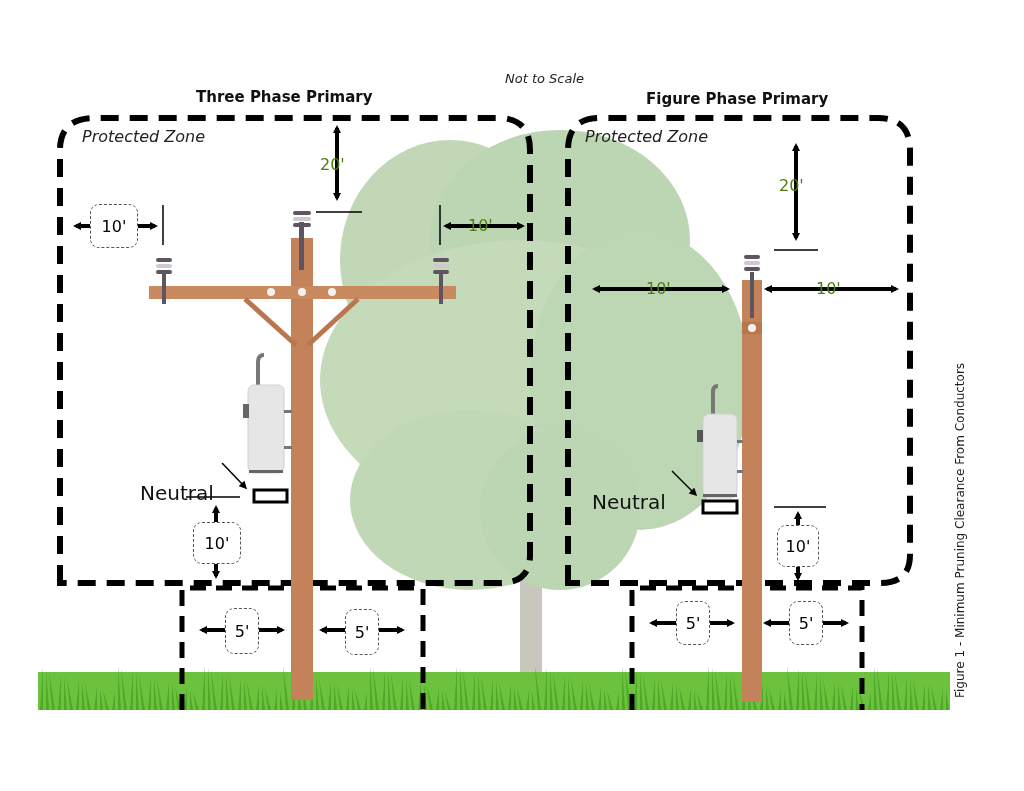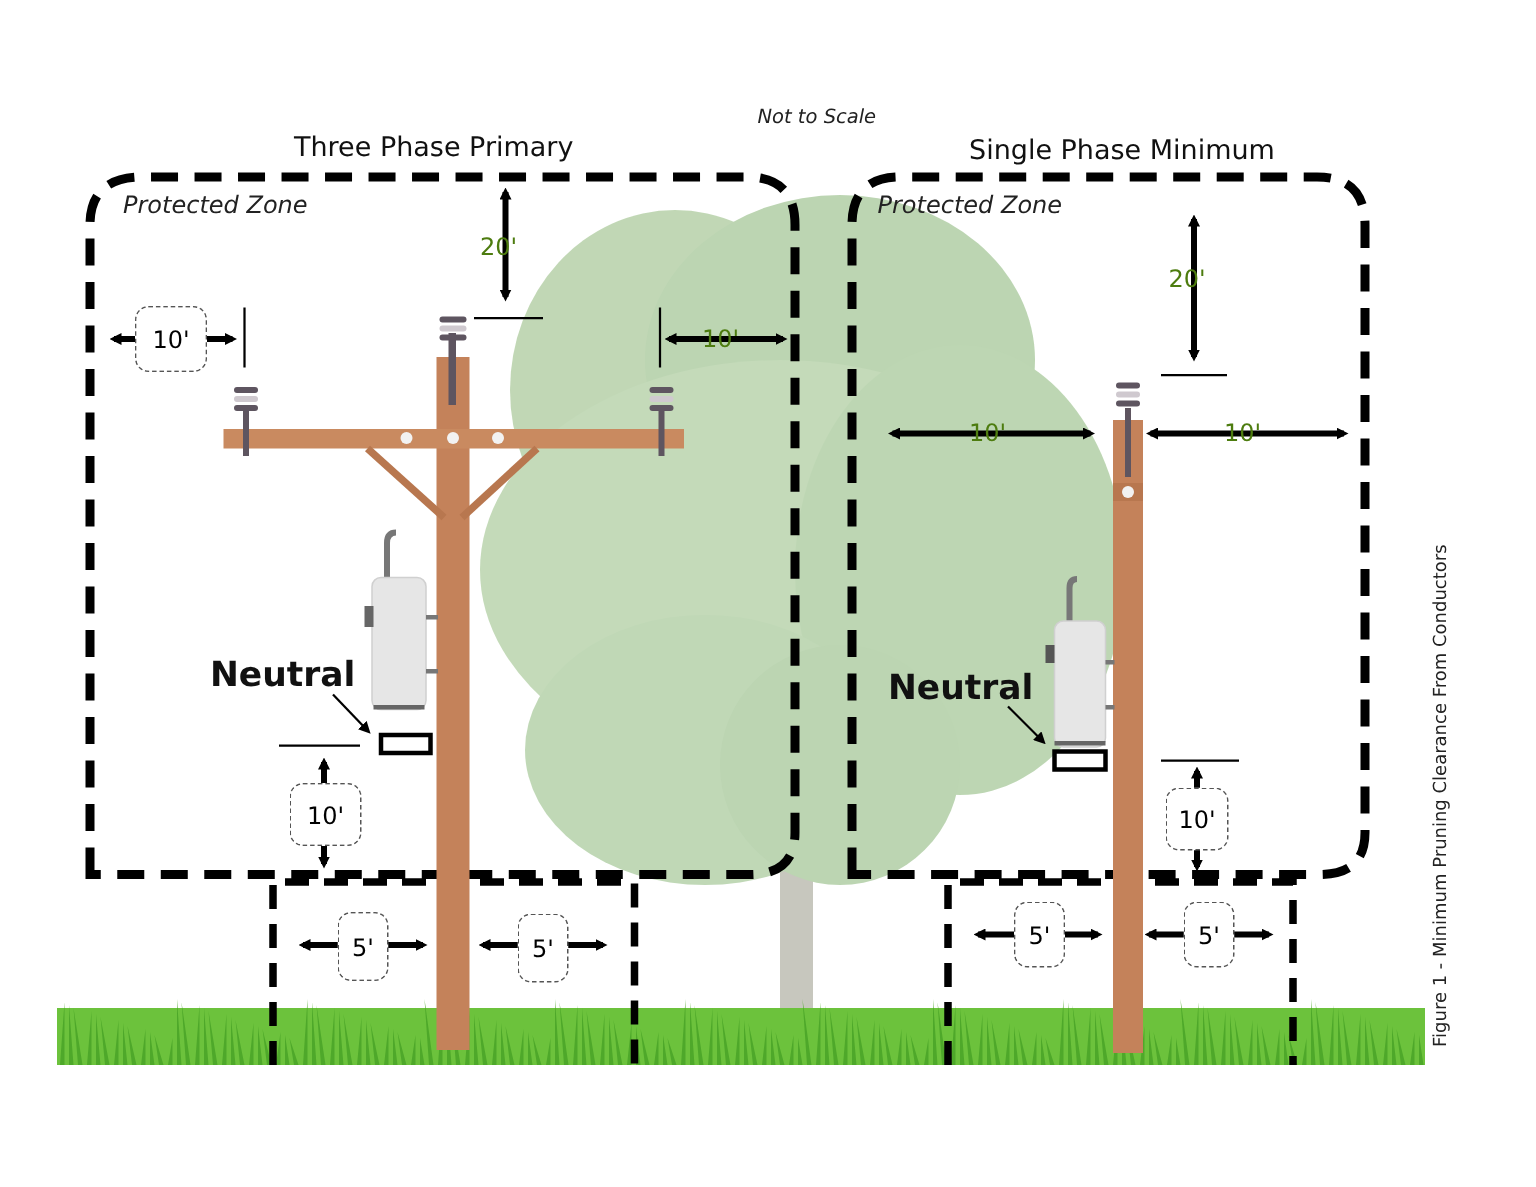--- a/index.html
+++ b/index.html
@@ -1,22 +1,22 @@
 <!DOCTYPE html>
 <html><head>
 <meta charset="utf-8">
 <style>
   html,body{margin:0;padding:0;background:#ffffff;}
   body{width:1024px;height:791px;position:relative;overflow:hidden;font-family:"DejaVu Sans",sans-serif;}
   #stage{position:absolute;left:0;top:0;width:1024px;height:791px;}
   .t{position:absolute;color:#111;white-space:nowrap;}
-  .title{font-weight:normal;font-size:18px;}
+  .title{font-weight:bold;font-size:15px;}
   .zone{font-style:italic;font-size:16px;color:#222;}
   .note{font-style:italic;font-size:13px;color:#222;}
-  .neutral{font-weight:bold;font-size:23px;}
+  .neutral{font-weight:normal;font-size:20px;margin-top:44px;}
   .dim{font-size:16px;color:#4d7c0f;}
   .dimbox{position:absolute;border:1px dashed #555;border-radius:9px;background:#fff;font-size:16px;display:flex;align-items:center;justify-content:center;}
   .caption{position:absolute;font-size:12px;color:#222;transform:rotate(-90deg);transform-origin:left top;white-space:nowrap;}
 </style>
 </head>
 <body>
 
 <div id="stage">
   <svg id="art" width="1024" height="791" viewBox="0 0 1024 791" style="position:absolute;left:0;top:0">
     <defs>
@@ -132,21 +132,21 @@
   <div class="t title" style="left:196px;top:88px;">Three Phase Primary</div>
   <div class="t zone" style="left:82px;top:127px;">Protected Zone</div>
   <div class="t neutral" style="left:140px;top:437px;">Neutral</div>
   <div class="t dim" style="left:320px;top:155px;background:transparent;">20'</div>
   <div class="dimbox" style="left:90px;top:204px;width:46px;height:42px;">10'</div>
   <div class="t dim" style="left:468px;top:216px;">10'</div>
   <div class="dimbox" style="left:193px;top:522px;width:46px;height:40px;">10'</div>
   <div class="dimbox" style="left:225px;top:608px;width:32px;height:44px;">5'</div>
   <div class="dimbox" style="left:345px;top:609px;width:32px;height:44px;">5'</div>
 
-  <div class="t title" style="left:646px;top:90px;">Single Phase Minimum</div>
+  <div class="t title" style="left:646px;top:90px;">Figure Phase Primary</div>
   <div class="t zone" style="left:585px;top:127px;">Protected Zone</div>
   <div class="t neutral" style="left:592px;top:446px;">Neutral</div>
   <div class="t dim" style="left:779px;top:176px;">20'</div>
   <div class="t dim" style="left:646px;top:279px;">10'</div>
   <div class="t dim" style="left:816px;top:279px;">10'</div>
   <div class="dimbox" style="left:777px;top:525px;width:40px;height:40px;">10'</div>
   <div class="dimbox" style="left:676px;top:601px;width:32px;height:42px;">5'</div>
   <div class="dimbox" style="left:789px;top:601px;width:32px;height:42px;">5'</div>
 
   <div class="caption" style="left:953px;top:698px;">Figure 1 - Minimum Pruning Clearance From Conductors</div>

